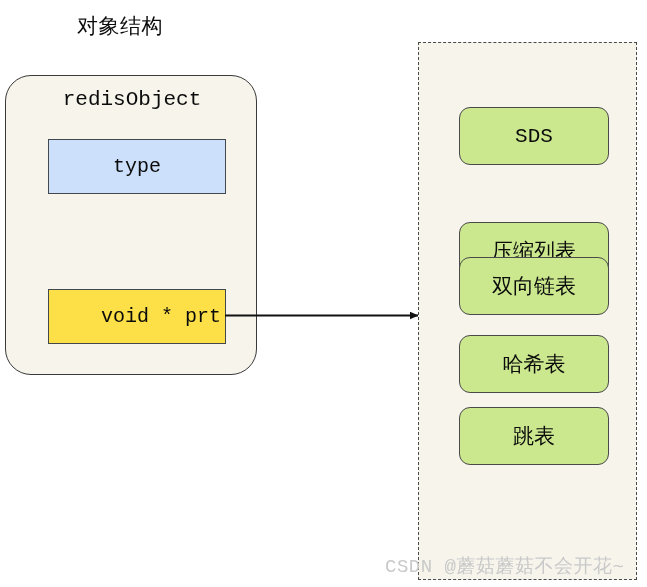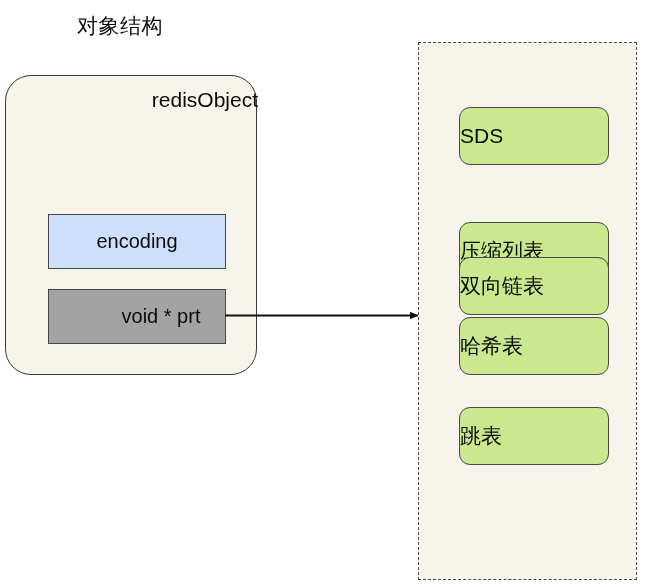--- a/index.html
+++ b/index.html
@@ -12,20 +12,21 @@
     height: 587px;
     background: #ffffff;
     font-family: "Liberation Sans", "DejaVu Sans", sans-serif;
     overflow: hidden;
     position: relative;
   }
   #canvas {
     position: relative;
     width: 647px;
     height: 448px;
+    font-family: Liberation Mono, monospace;
   }
 
   
   .section-title {
     position: absolute;
     font-size: 21px;
     color: #0b0b0b;
     text-align: center;
     white-space: nowrap;
     letter-spacing: 0.5px;
@@ -43,42 +44,42 @@
     background: #f7f4ec;
     border: 1.6px solid #3a3a3a;
     border-radius: 26px;
     box-sizing: border-box;
   }
   #object-panel-title {
     position: absolute;
     left: 0;
     top: 12px;
     width: 252px;
-    text-align: right;
+    text-align: center;
     font-size: 21px;
     color: #0b0b0b;
     white-space: nowrap;
   }
 
   .field-box {
     position: absolute;
     left: 42px;
     width: 178px;
     height: 55px;
     box-sizing: border-box;
     border: 1.6px solid #44484d;
     display: flex;
     align-items: center;
     justify-content: center;
     font-size: 20px;
     color: #0b0b0b;
     white-space: nowrap;
   }
   .field-box.blue   { background: #cce0fb; }
-  .field-box.yellow { background: #a3a3a3; padding-left: 48px; }
+  .field-box.yellow { background: #fde047; padding-left: 48px; }
   #field-type     { top: 63px; }
   #field-encoding { top: 138px; }
   #field-ptr      { top: 213px; }
 
   
   #arrow-svg {
     position: absolute;
     left: 0;
     top: 0;
     width: 647px;
@@ -101,28 +102,29 @@
     position: absolute;
     left: 40px;
     width: 150px;
     height: 58px;
     box-sizing: border-box;
     background: #cbe88f;
     border: 1.6px solid #4a4a4a;
     border-radius: 11px;
     display: flex;
     align-items: center;
+    justify-content: center;
     font-size: 21px;
     color: #0b0b0b;
     white-space: nowrap;
   }
   .struct-box:nth-of-type(1) { top: 64px; }
   .struct-box:nth-of-type(2) { top: 139px; margin-top: 40px; }
   .struct-box:nth-of-type(3) { top: 214px; }
-  .struct-box:nth-of-type(4) { top: 274px; }
+  .struct-box:nth-of-type(4) { top: 292px; }
   .struct-box:nth-of-type(5) { top: 364px; }
   .struct-box:nth-of-type(6) { top: 424px; }
 
   
   #watermark {
     position: absolute;
     left: 385px;
     top: 553px;
     font-size: 19px;
     color: #c9c9c9;
@@ -134,24 +136,24 @@
 <body>
 
 <div id="canvas">
 
   <div id="title-left" class="section-title">对象结构</div>
 
 
   <div id="object-panel">
     <div id="object-panel-title">redisObject</div>
 
+    <div id="field-type" class="field-box blue">
+      <span>type</span>
+    </div>
 
-    <div id="field-encoding" class="field-box blue">
-      <span>encoding</span>
-    </div>
 
     <div id="field-ptr" class="field-box yellow">
       <span>void * prt</span>
     </div>
   </div>
 
   <svg id="arrow-svg" viewBox="0 0 647 587" xmlns="http://www.w3.org/2000/svg">
     <defs>
       <marker id="arrowhead" markerWidth="9" markerHeight="8" refX="8.5" refY="4" orient="auto" markerUnits="userSpaceOnUse">
         <path d="M0,0 L9,4 L0,8 z" fill="#111111"></path>
@@ -177,14 +179,15 @@
     <div class="struct-box">
       <span>哈希表</span>
     </div>
 
 
     <div class="struct-box">
       <span>跳表</span>
     </div>
   </div>
 
+  <div id="watermark">CSDN @蘑菇蘑菇不会开花~</div>
 
 </div>
 
 </body></html>

